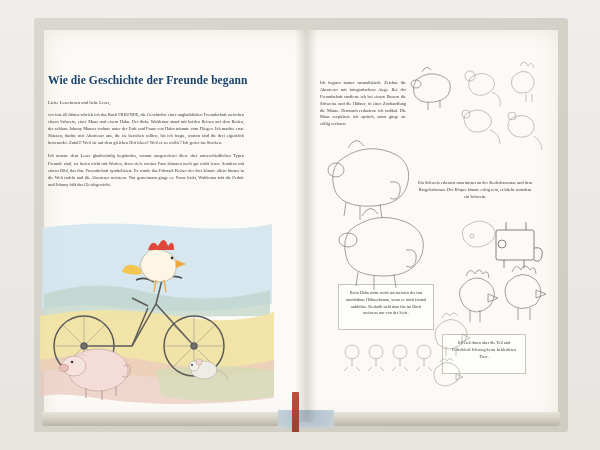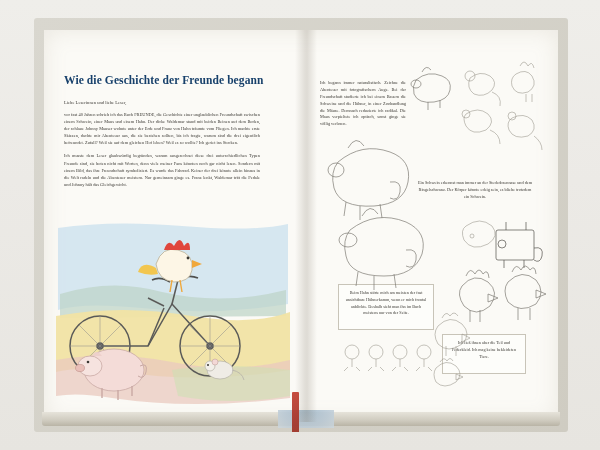--- a/index.html
+++ b/index.html
@@ -66,21 +66,21 @@
     left: 278px;
     top: 410px;
     width: 56px;
     height: 18px;
     background: radial-gradient(ellipse at 50% 0%, #9fb7c9 0%, #b9c9d6 60%, #cdd7dd 100%);
     opacity: .85;
   }
   
   .left-page {
     position: absolute;
-    left: 56px;
+    left: 40px;
     top: 44px;
     width: 236px;
     height: 362px;
   }
   .right-page {
     position: absolute;
     left: 320px;
     top: 44px;
     width: 232px;
     height: 362px;

